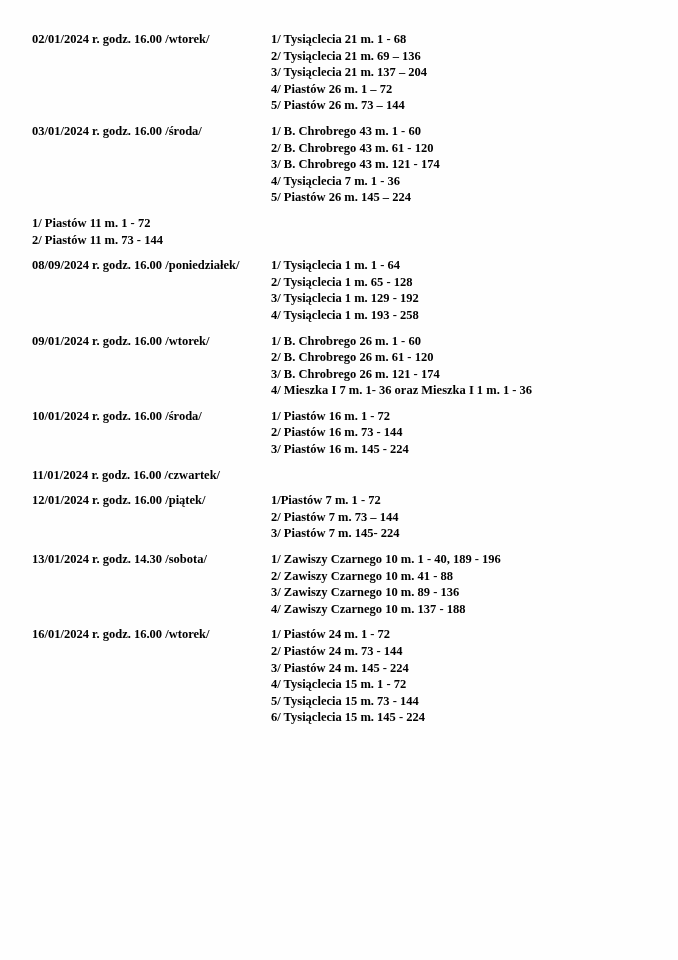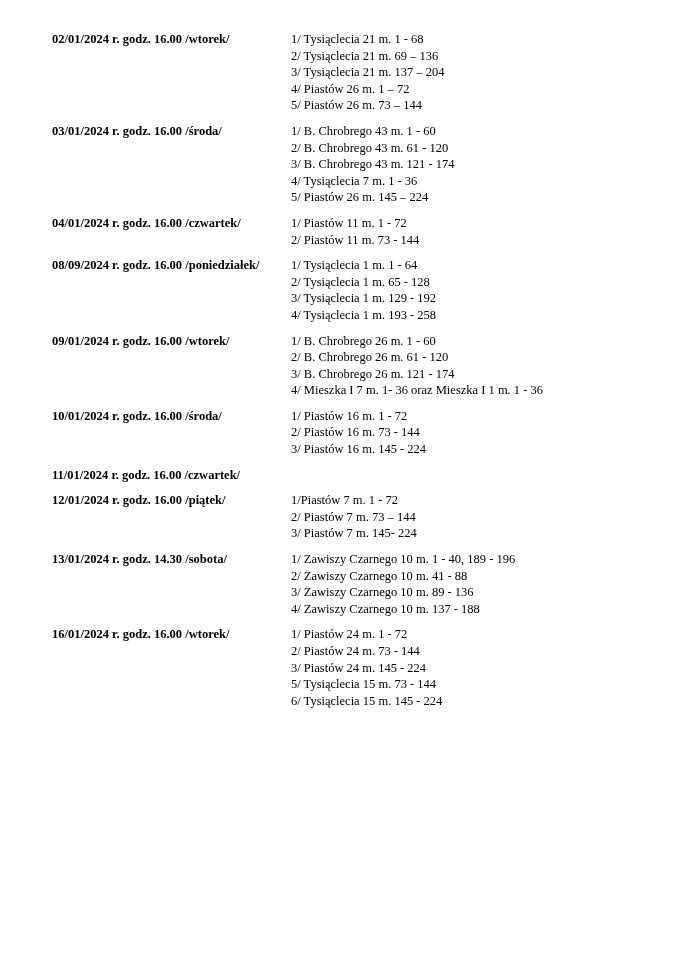--- a/index.html
+++ b/index.html
@@ -11,41 +11,41 @@
     width: 678px;
     height: 960px;
     overflow: hidden;
     font-family: "Liberation Serif", serif;
   }
   .page {
     box-sizing: border-box;
     width: 678px;
     height: 960px;
     background: #fefefe;
-    padding: 31px 20px 0 52px;
+    padding: 31px 20px 0 32px;
     color: #000000;
   }
   .schedule-row {
     display: flex;
     align-items: flex-start;
     margin-bottom: 9px;
   }
   .date-cell {
     width: 239px;
     flex-shrink: 0;
     font-weight: bold;
     font-size: 12.5px;
     line-height: 16.6px;
     white-space: nowrap;
   }
   .items-cell {
     flex: 1;
   }
   .item-line {
-    font-weight: normal;
+    font-weight: bold;
     font-size: 12.5px;
     line-height: 16.6px;
     white-space: nowrap;
   }
 </style>
 </head>
 <body>
 
 <div class="page">
   <div id="schedule">
@@ -63,21 +63,20 @@
         <div class="date-cell">03/01/2024 r. godz. 16.00 /środa/</div>
         <div class="items-cell">
           <div class="item-line">1/ B. Chrobrego 43 m. 1 - 60</div>
           <div class="item-line">2/ B. Chrobrego 43 m. 61 - 120</div>
           <div class="item-line">3/ B. Chrobrego 43 m. 121 - 174</div>
           <div class="item-line">4/ Tysiąclecia 7 m. 1 - 36</div>
           <div class="item-line">5/ Piastów 26 m. 145 – 224</div>
         </div>
       </div>
       <div class="schedule-row">
-        <div class="date-cell">04/01/2024 r. godz. 16.00 /czwartek/</div>
         <div class="items-cell">
           <div class="item-line">1/ Piastów 11 m. 1 - 72</div>
           <div class="item-line">2/ Piastów 11 m. 73 - 144</div>
         </div>
       </div>
       <div class="schedule-row">
         <div class="date-cell">08/09/2024 r. godz. 16.00 /poniedziałek/</div>
         <div class="items-cell">
           <div class="item-line">1/ Tysiąclecia 1 m. 1 - 64</div>
           <div class="item-line">2/ Tysiąclecia 1 m. 65 - 128</div>
@@ -121,18 +120,19 @@
           <div class="item-line">3/ Zawiszy Czarnego 10 m. 89 - 136</div>
           <div class="item-line">4/ Zawiszy Czarnego 10 m. 137 - 188</div>
         </div>
       </div>
       <div class="schedule-row">
         <div class="date-cell">16/01/2024 r. godz. 16.00 /wtorek/</div>
         <div class="items-cell">
           <div class="item-line">1/ Piastów 24 m. 1 - 72</div>
           <div class="item-line">2/ Piastów 24 m. 73 - 144</div>
           <div class="item-line">3/ Piastów 24 m. 145 - 224</div>
+          <div class="item-line">4/ Tysiąclecia 15 m. 1 - 72</div>
           <div class="item-line">5/ Tysiąclecia 15 m. 73 - 144</div>
           <div class="item-line">6/ Tysiąclecia 15 m. 145 - 224</div>
         </div>
       </div>
     </div>
 </div>
 
 </body></html>

